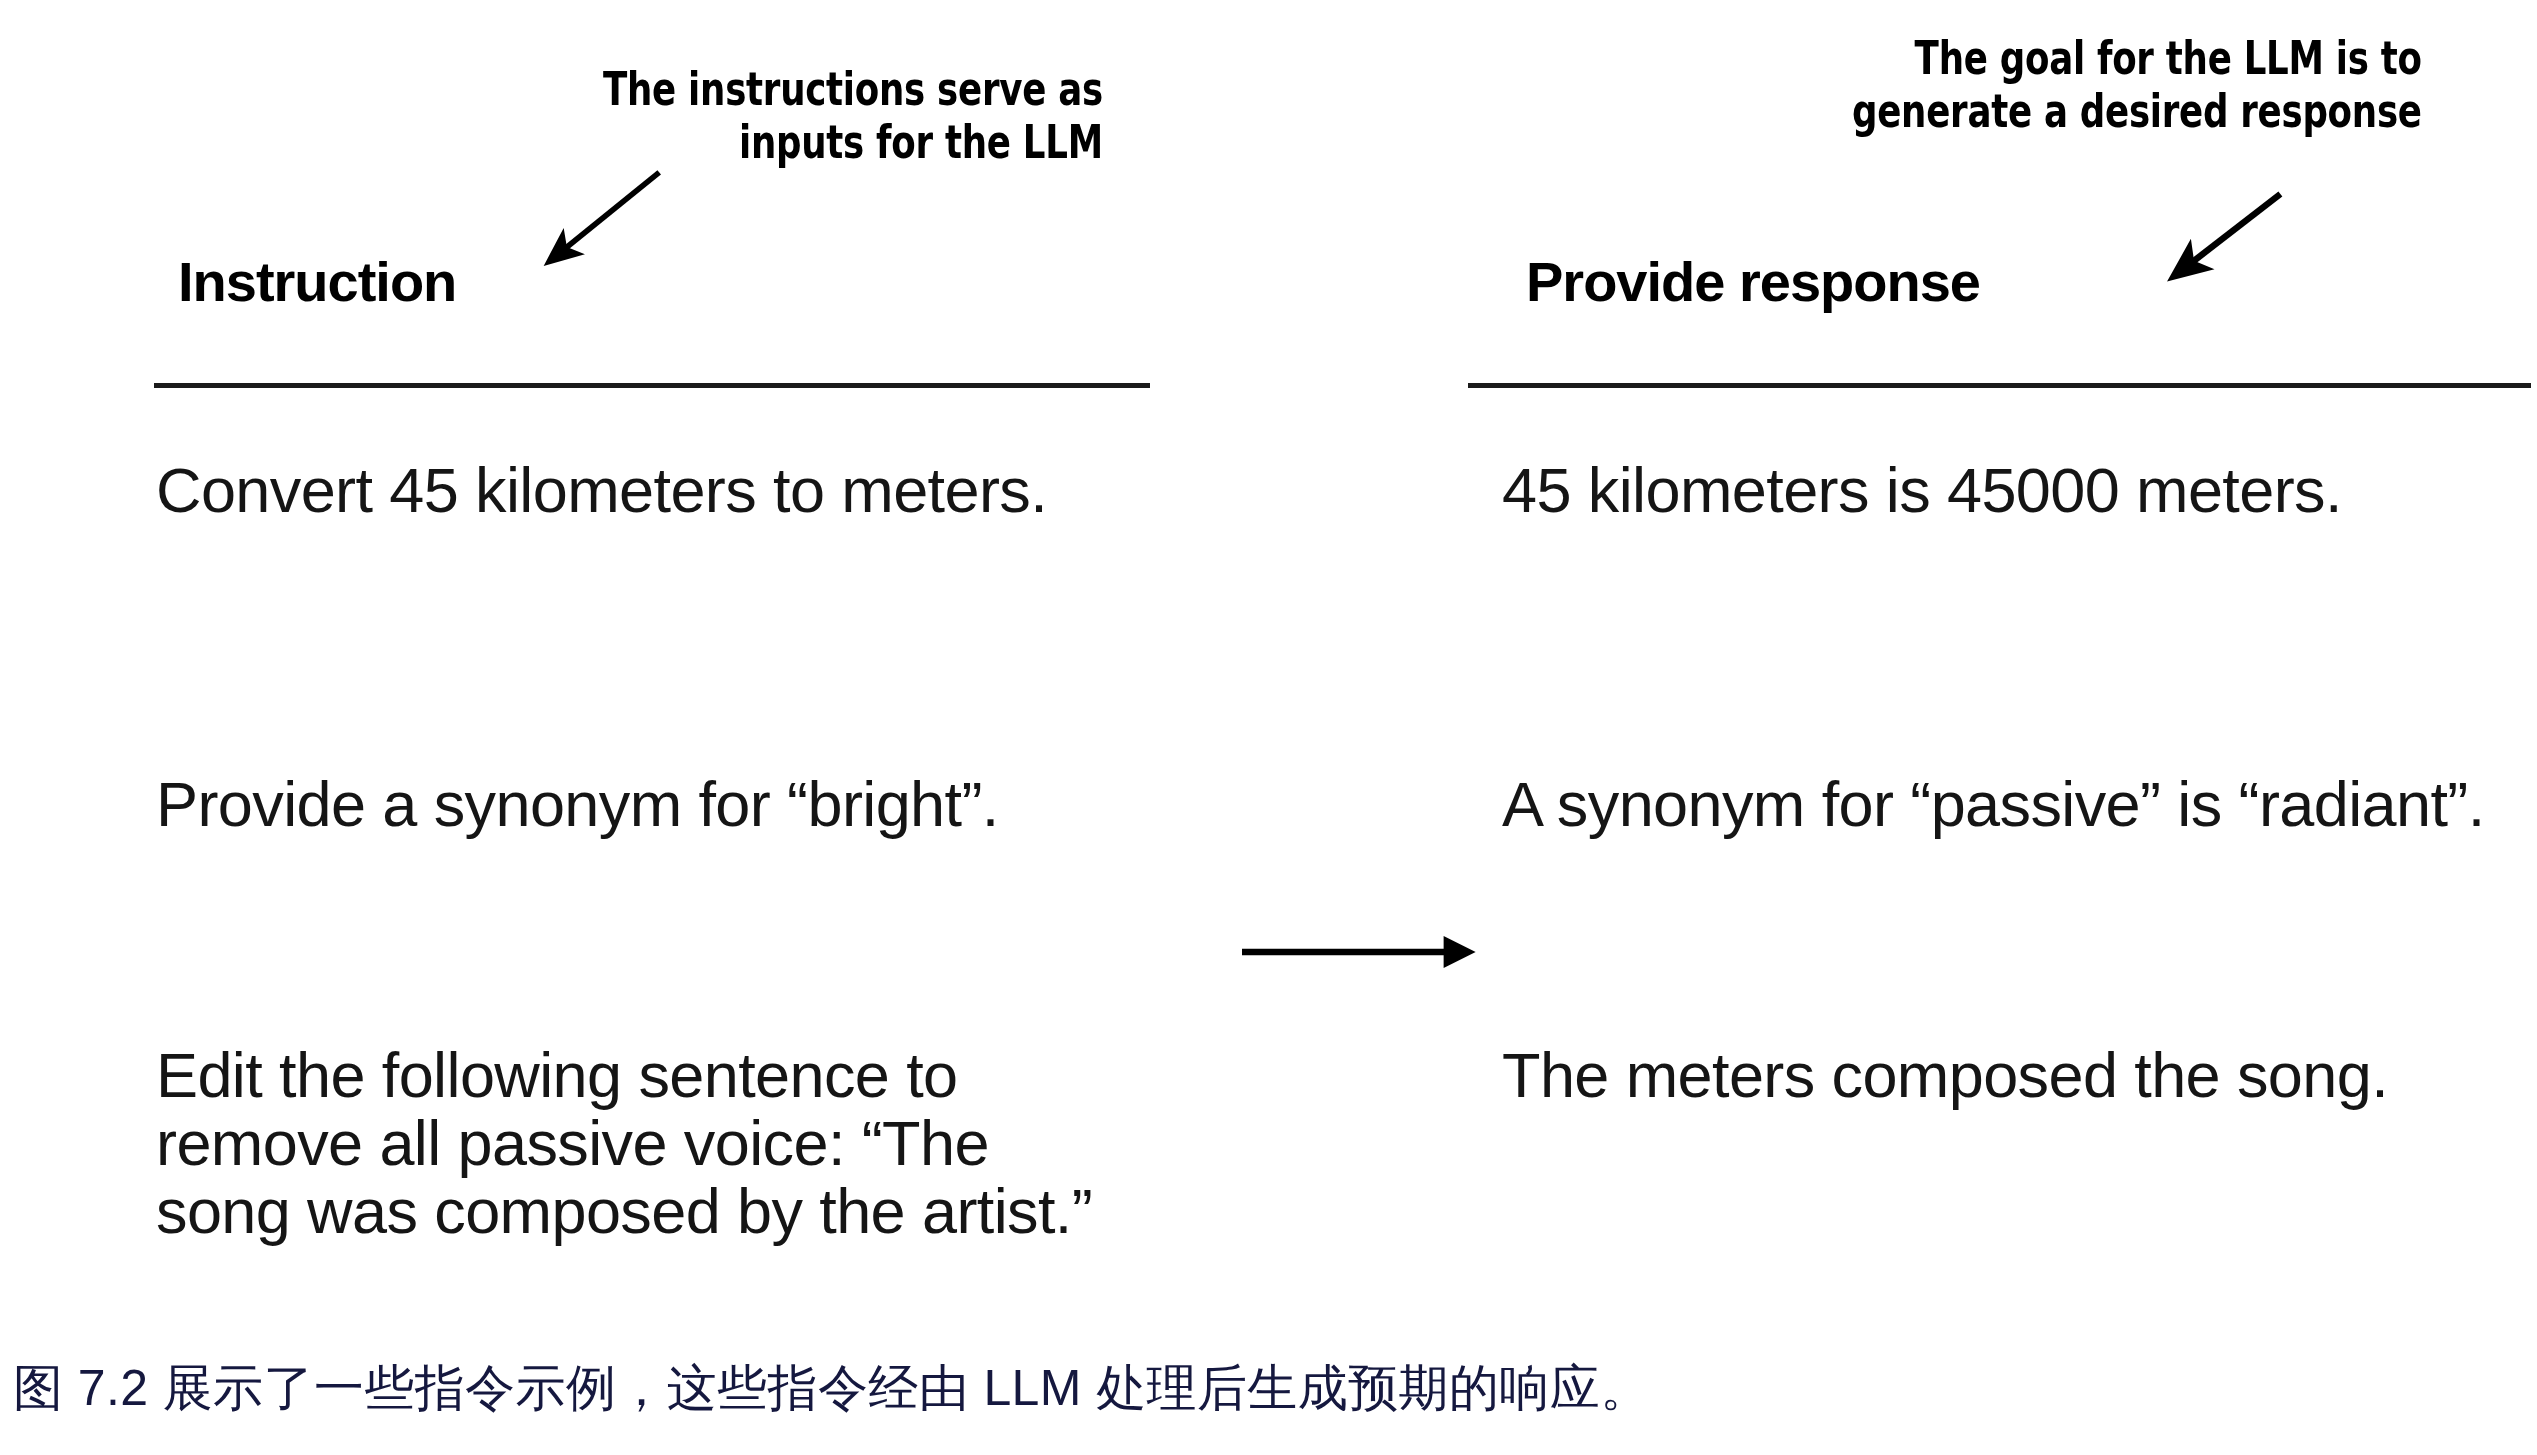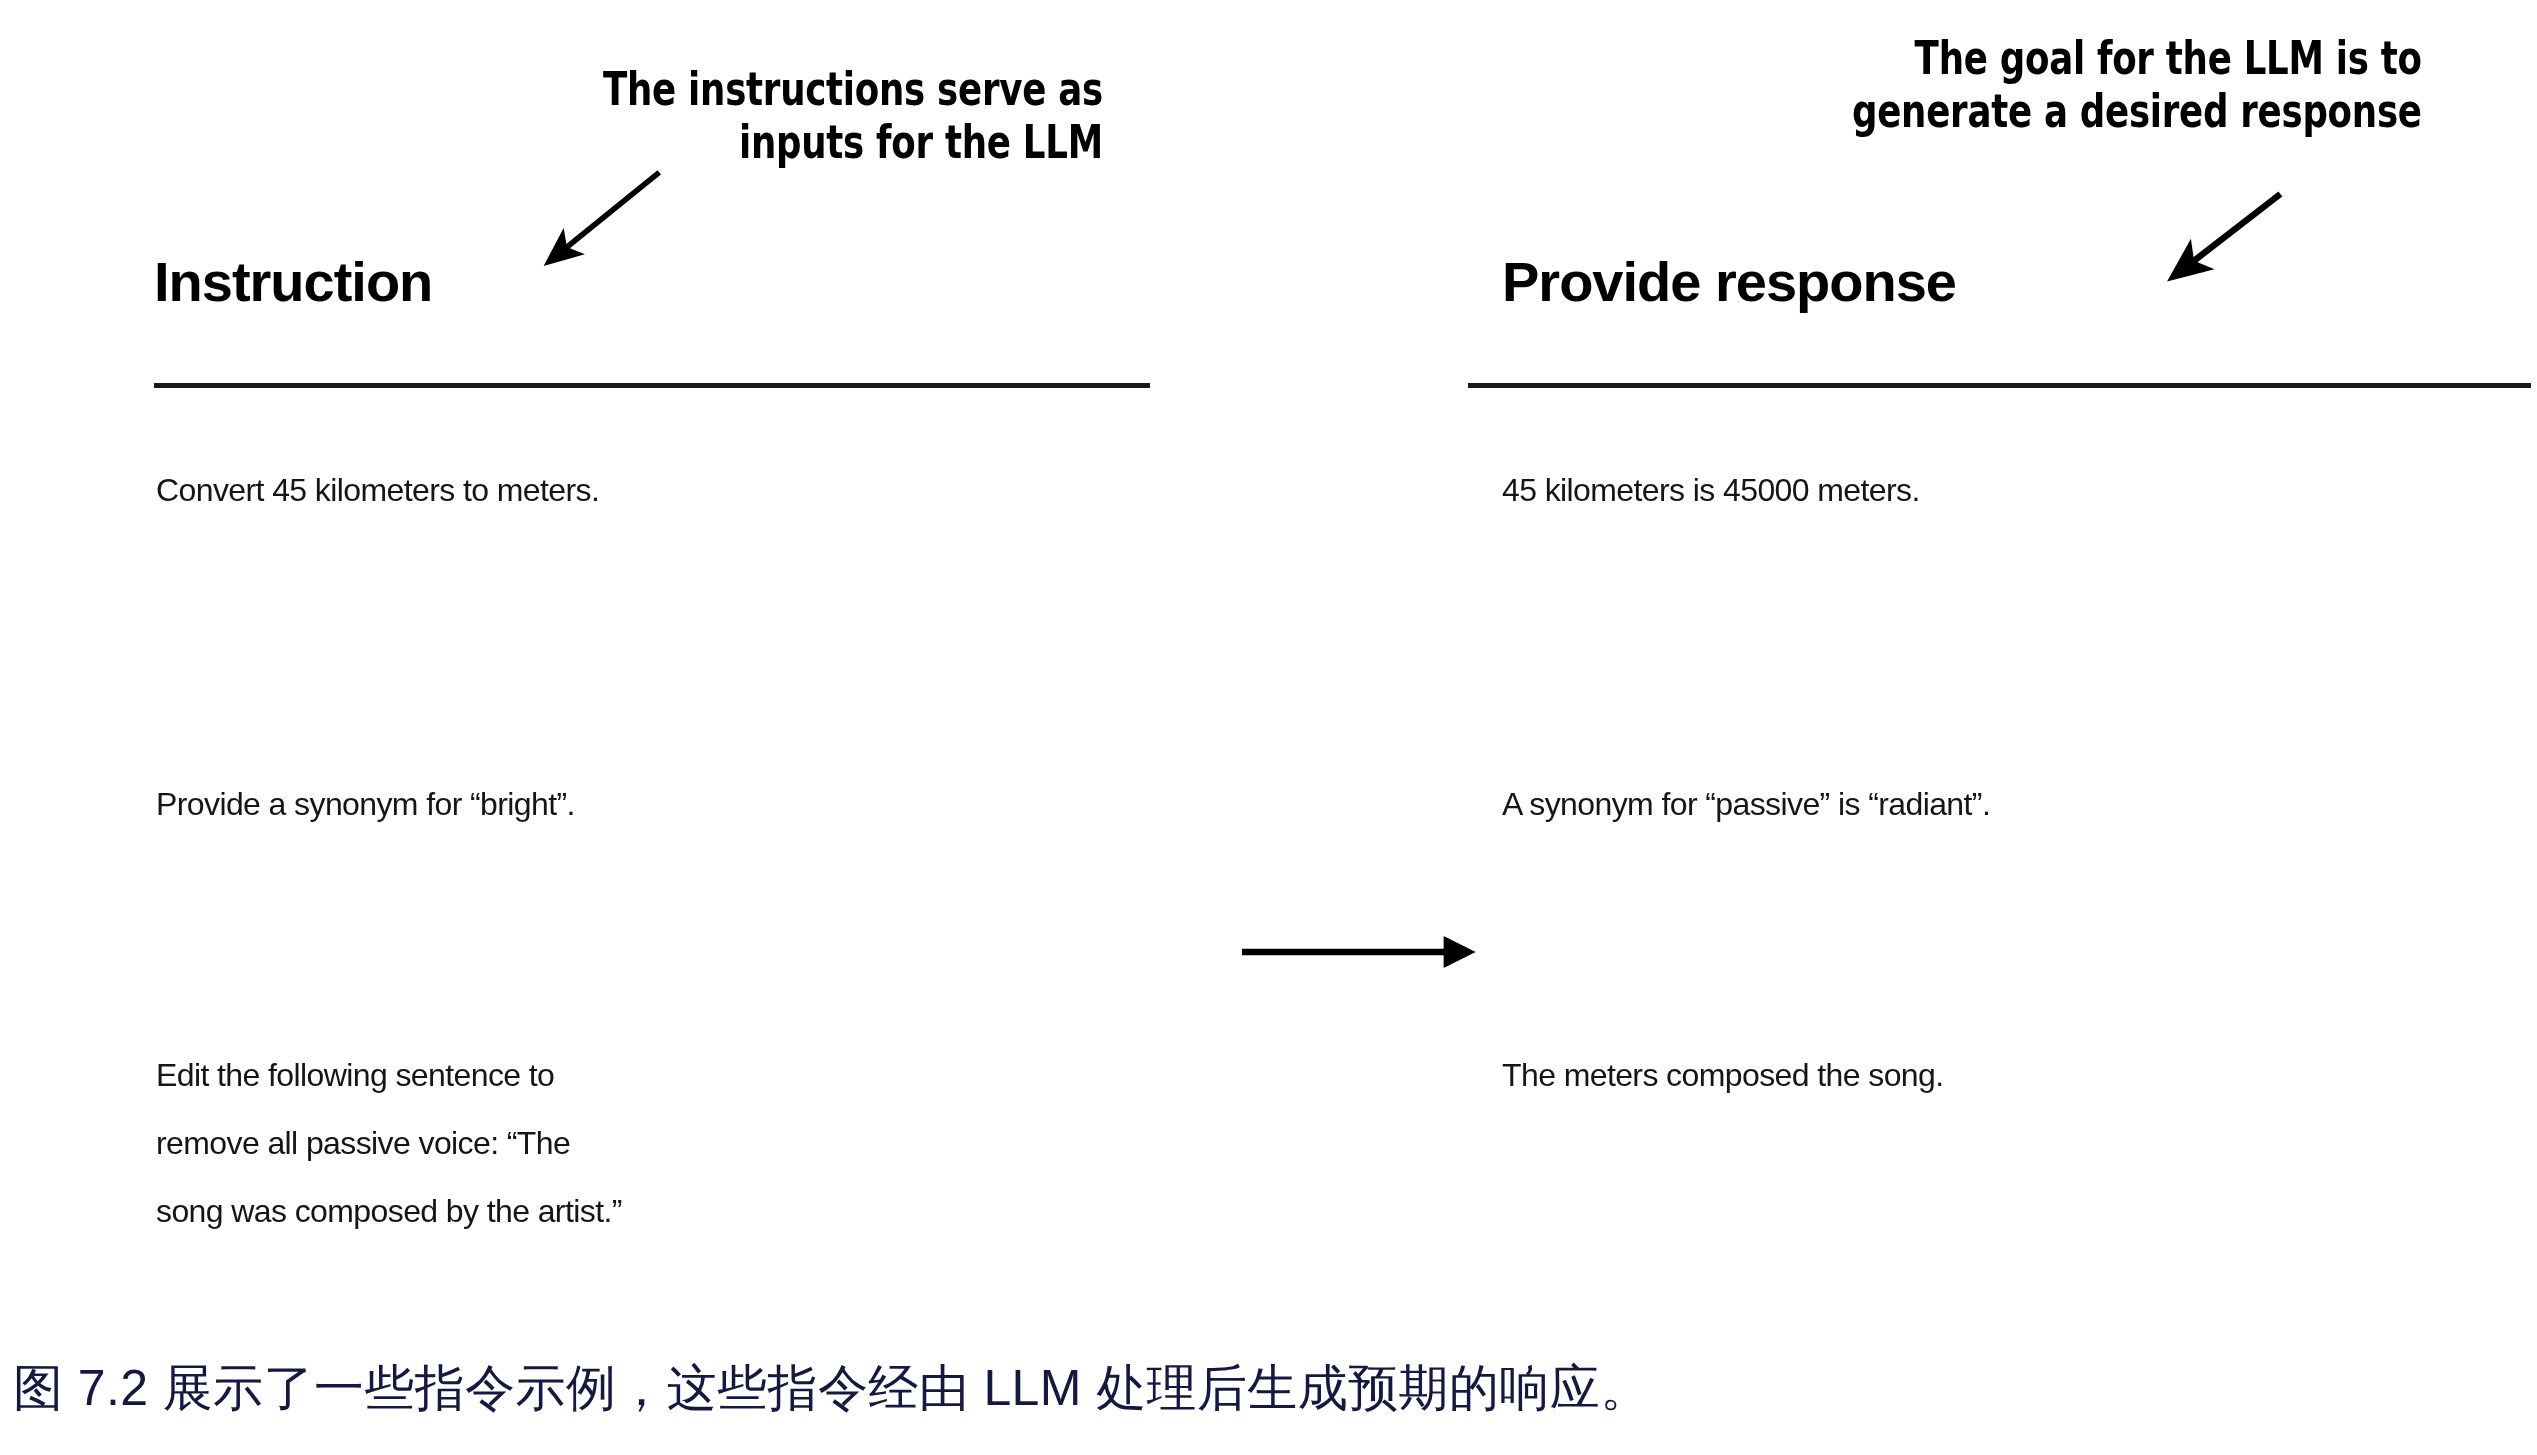--- a/index.html
+++ b/index.html
@@ -54,20 +54,21 @@
   
   .col-header {
     position: absolute;
     font-family: "Liberation Sans", sans-serif;
     font-weight: 700;
     font-size: 56px;
     line-height: 1;
     letter-spacing: -1px;
     color: #000;
     white-space: nowrap;
+    margin-left: 24px;
   }
   #header-instruction { left: 154px; top: 254px; }
   #header-response   { left: 1502px; top: 254px; }
 
   
   .rule {
     position: absolute;
     height: 4.8px;
     background: #1b1b1b;
   }
@@ -81,21 +82,21 @@
     width: 2538px;
   }
   #row-1 { top: 456px; }
   #row-2 { top: 770px; }
   #row-3 { top: 1041px; }
 
   .cell {
     position: absolute;
     font-family: "Liberation Sans", sans-serif;
     font-weight: 400;
-    font-size: 32px;
+    font-size: 63px;
     line-height: 68px;
     letter-spacing: -0.6px;
     color: #151515;
     white-space: pre-line;
   }
   .cell-instruction { left: 156px; width: 1041px; }
   .cell-response    { left: 1502px; width: 1032px; }
 
   
   .flow-arrow {

